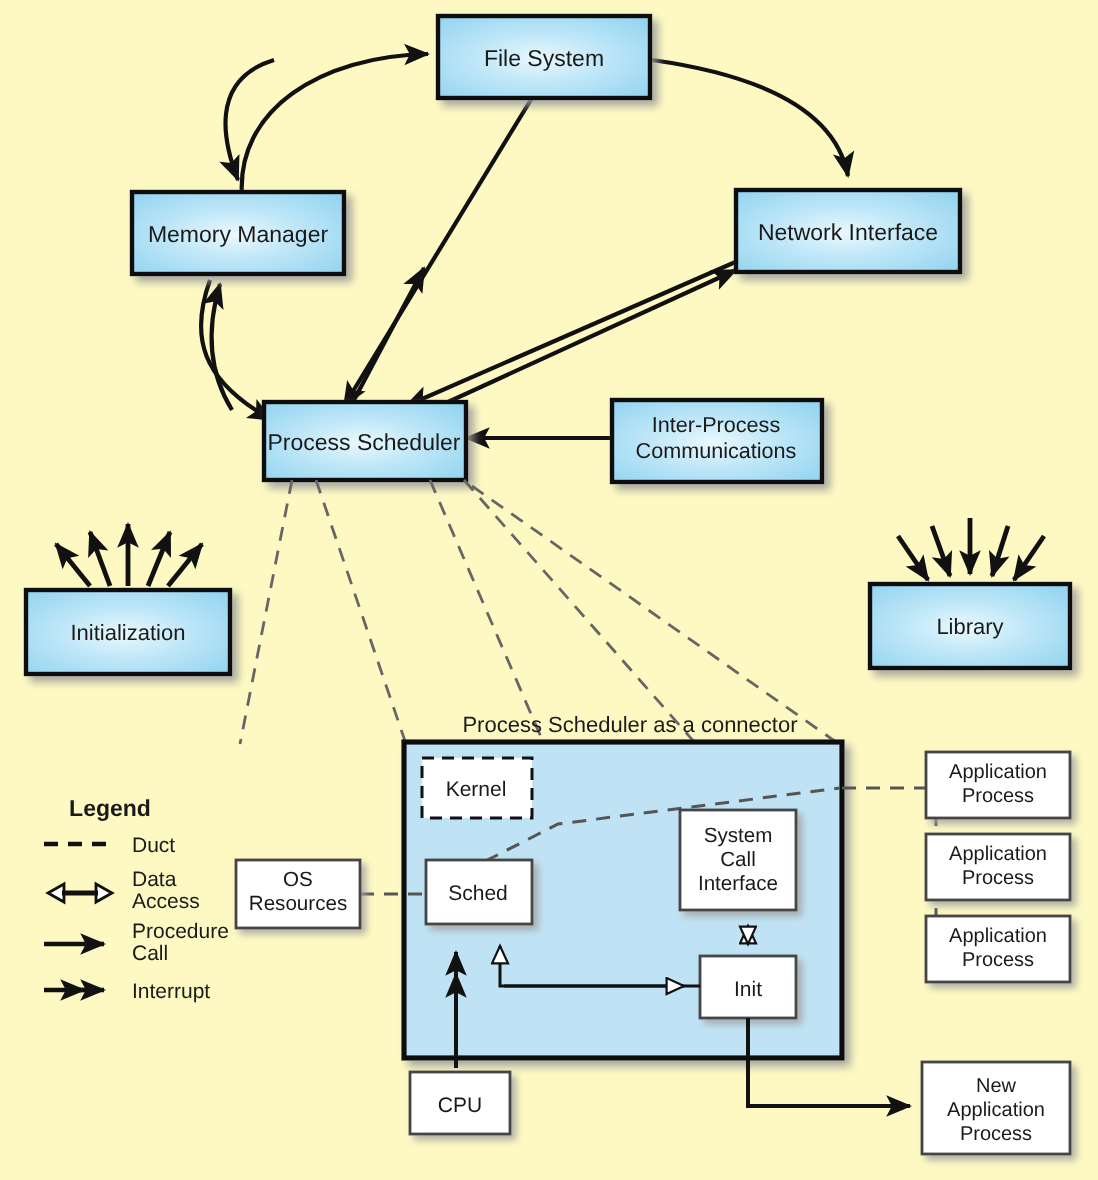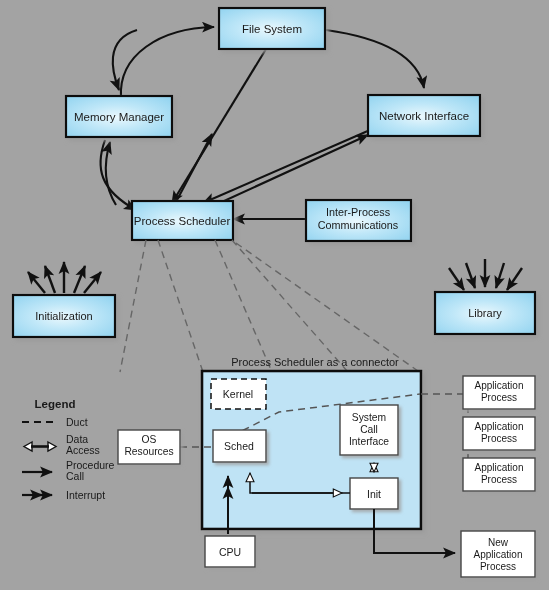--- a/index.html
+++ b/index.html
@@ -1,17 +1,17 @@
 <!DOCTYPE html>
 <html><head>
 <meta charset="utf-8">
 <style>
   html,body{margin:0;padding:0;background:#ffffff;}
   body{width:549px;height:590px;font-family:"Liberation Sans",sans-serif;}
-  #root{position:relative;width:549px;height:590px;overflow:hidden;background:#a3a3a3;}
+  #root{position:relative;width:549px;height:590px;overflow:hidden;background:#fef9c3;}
   svg#canvas{position:absolute;left:0;top:0;width:549px;height:590px;}
   .nd-label{pointer-events:none;}
   text{font-family:"Liberation Sans",sans-serif;fill:#1a1a1a;}
 </style>
 </head>
 <body>
 
 <div id="root">
 <svg id="canvas" viewBox="0 0 549 590" xmlns="http://www.w3.org/2000/svg">
   <defs>

